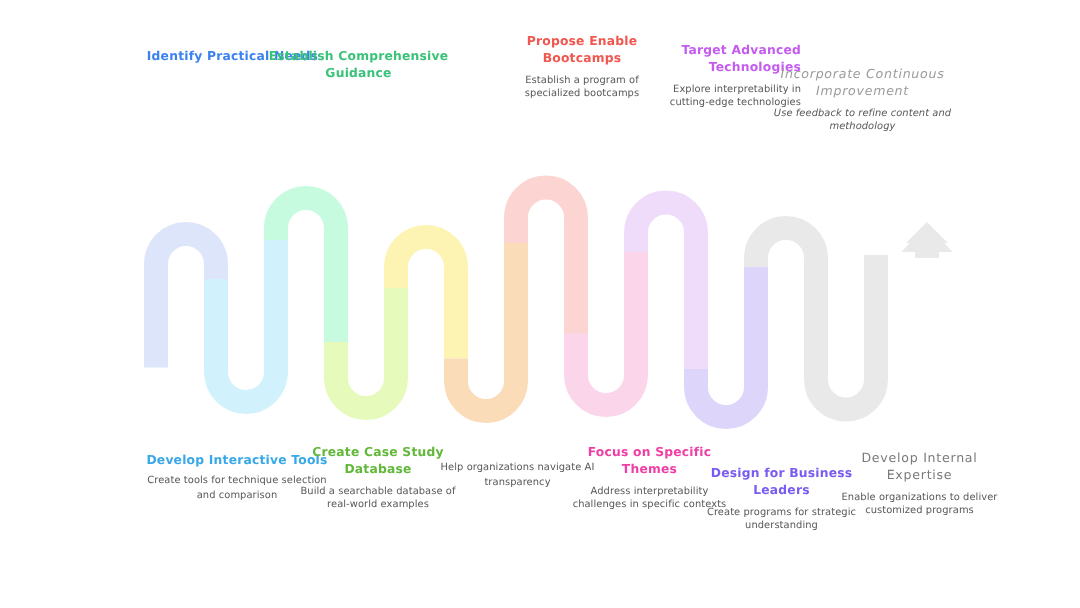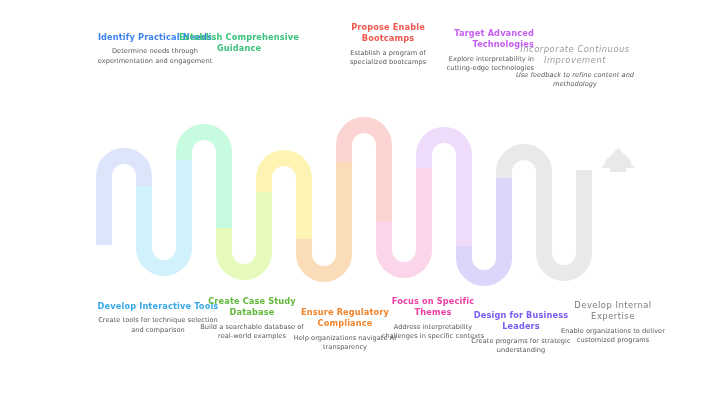--- a/index.html
+++ b/index.html
@@ -54,21 +54,20 @@
 
       <path stroke="#e9e9e9" d="M 544 244 L 544 253 A 20 20 0 0 0 584 253 L 584 170"></path>
     </g>
 
     <polygon fill="#e9e9e9" points="584,172 584,162 570,162 584,148 598,162 584,162" transform="translate(34,0)"></polygon>
     <polygon fill="#e9e9e9" points="618,149 635,168 626,168 626,172 610,172 610,168 601,168"></polygon>
   </svg>
 
   <div class="node" id="t0" style="left: 90px; top: 32px; width: 130px;">
     <p class="title" style="color: rgb(59, 130, 240);">Identify Practical Needs</p>
-    <p class="desc">Determine needs through experimentation and engagement</p>
   </div>
   <div class="node" id="t1" style="left: 174px; top: 32px; width: 130px;">
     <p class="title" style="color: rgb(58, 194, 122);">Establish Comprehensive Guidance</p>
   </div>
   <div class="node" id="t3" style="left: 336px; top: 22px; width: 104px;">
     <p class="title" style="color: rgb(240, 87, 79);">Propose Enable Bootcamps</p>
     <p class="desc">Establish a program of specialized bootcamps</p>
   </div>
   <div class="node" id="t4" style="left: 422px; top: 28px; width: 112px; text-align: right;">
     <p class="title" style="color: rgb(196, 92, 240);">Target Advanced Technologies</p>
@@ -81,21 +80,20 @@
 
   <div class="node" id="b0" style="left: 97px; top: 301px; width: 122px;">
     <p class="title" style="color: rgb(56, 168, 232);">Develop Interactive Tools</p>
     <p class="desc">Create tools for technique selection and comparison</p>
   </div>
   <div class="node" id="b1" style="left: 196px; top: 296px; width: 112px;">
     <p class="title" style="color: rgb(98, 184, 58);">Create Case Study Database</p>
     <p class="desc">Build a searchable database of real-world examples</p>
   </div>
   <div class="node" id="b2" style="left: 289px; top: 307px; width: 112px;">
-    <p class="title" style="color: rgb(242, 132, 43);">Ensure Regulatory Compliance</p>
     <p class="desc">Help organizations navigate AI transparency</p>
   </div>
   <div class="node" id="b3" style="left: 378px; top: 296px; width: 110px;">
     <p class="title" style="color: rgb(239, 63, 165);">Focus on Specific Themes</p>
     <p class="desc">Address interpretability challenges in specific contexts</p>
   </div>
   <div class="node" id="b4" style="left: 466px; top: 310px; width: 110px;">
     <p class="title" style="color: rgb(122, 92, 240);">Design for Business Leaders</p>
     <p class="desc">Create programs for strategic understanding</p>
   </div>

